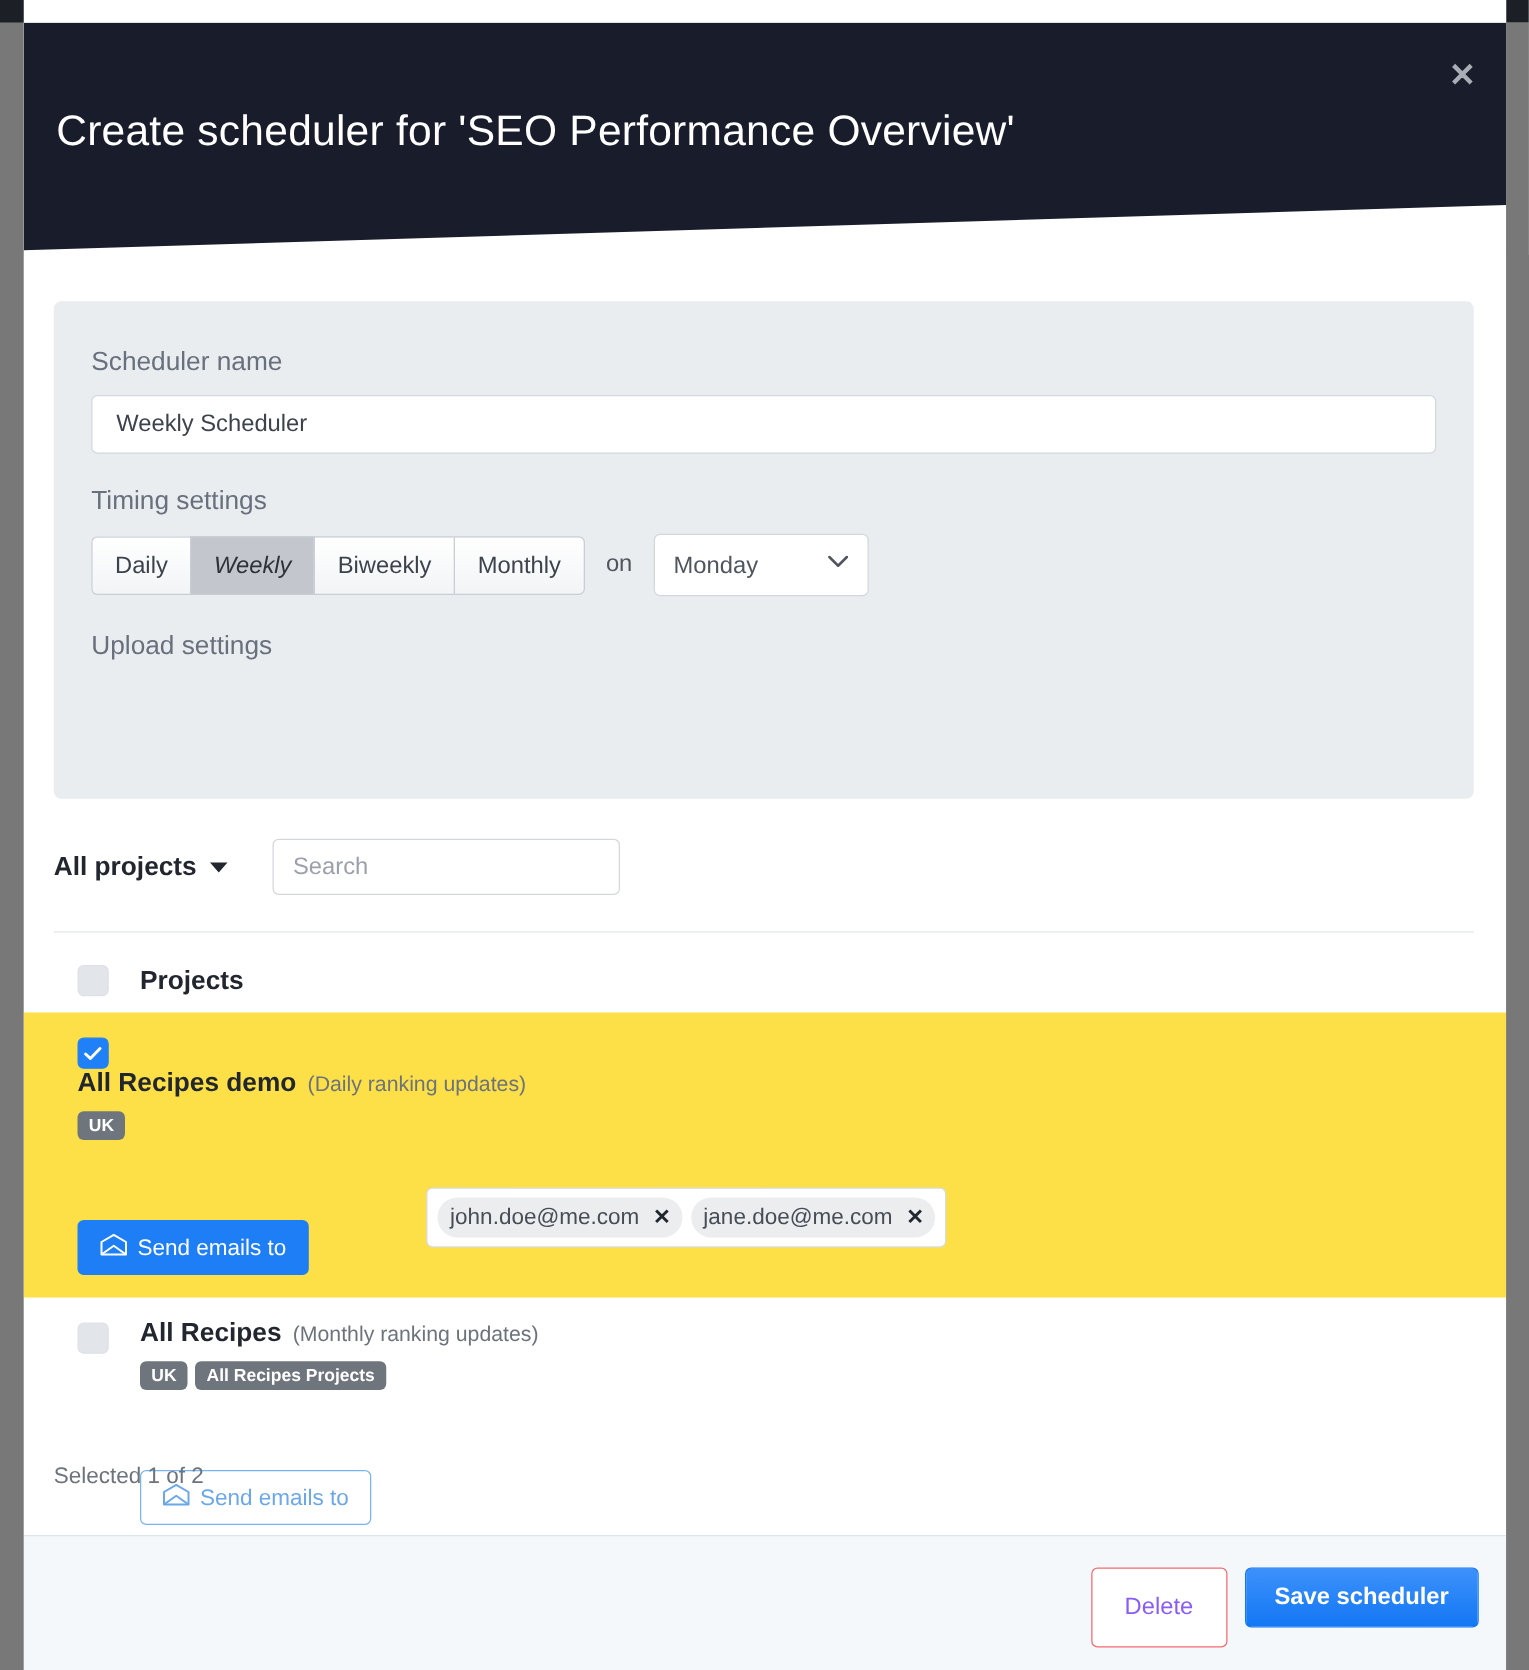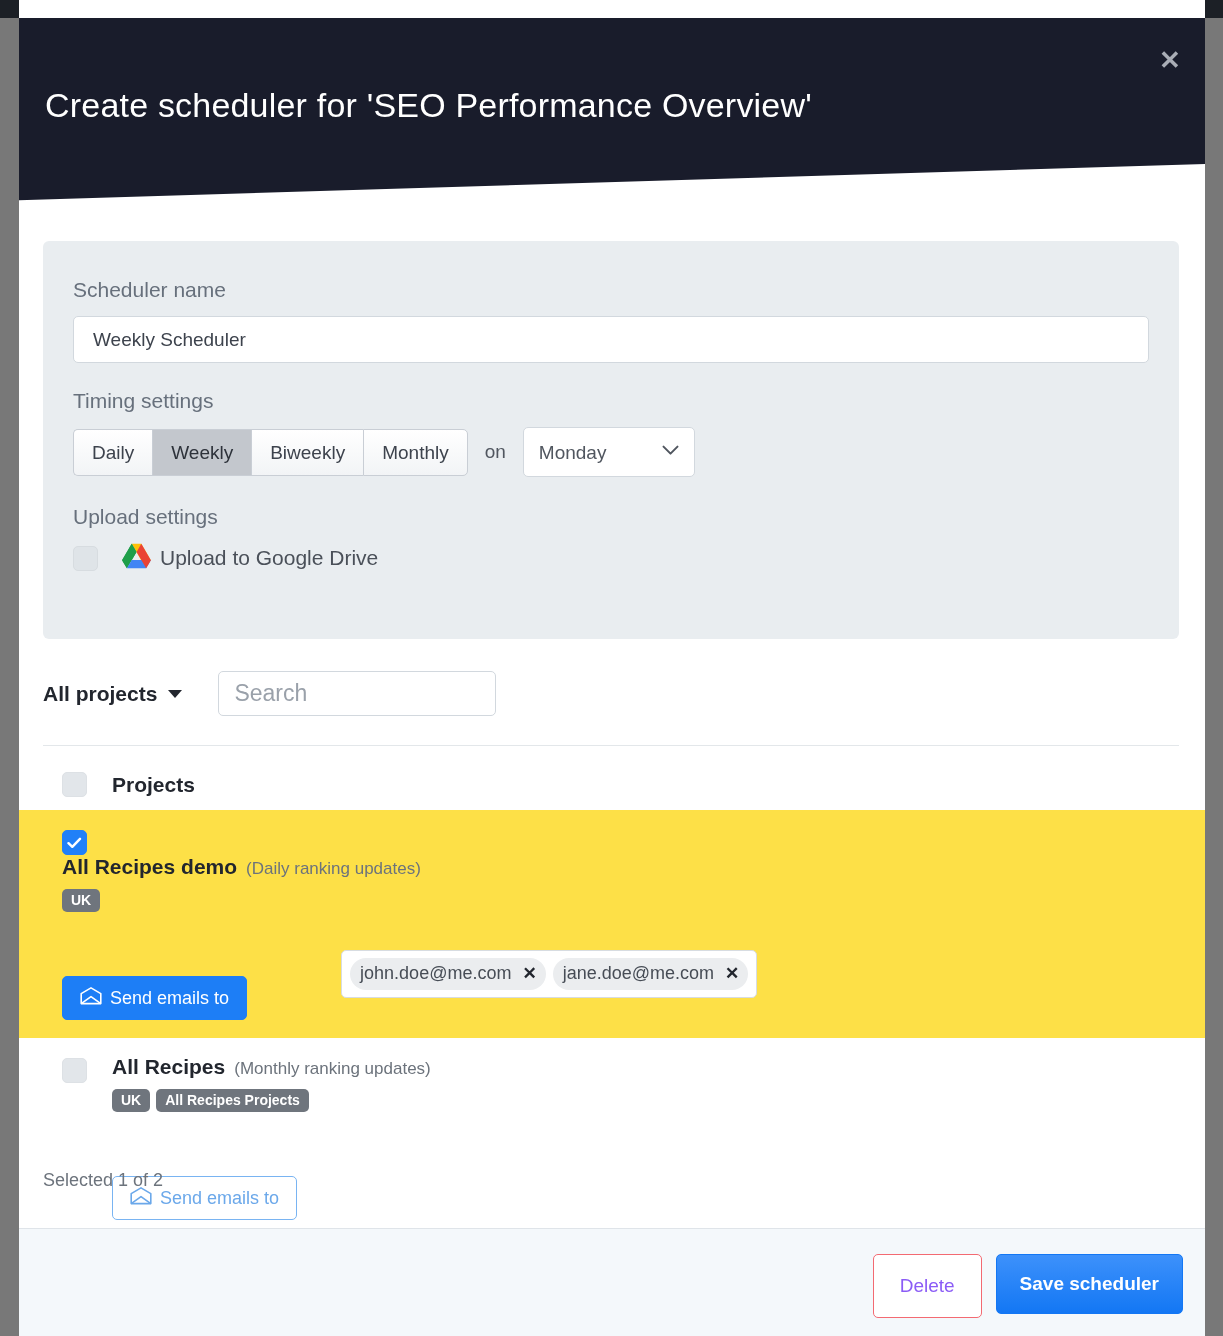--- a/index.html
+++ b/index.html
@@ -132,20 +132,21 @@
     color: #3d434d;
     font-family: "Liberation Sans", sans-serif;
     cursor: pointer;
     line-height: 45px;
   }
   .seg-btn:first-child { border-radius: 5px 0 0 5px; }
   .seg-btn:last-child  { border-radius: 0 5px 5px 0; border-right: 1px solid #c9ced5; }
   .seg-btn.active {
     background: #c3c7cd;
     color: #2d323a;
+    font-style: italic;
   }
   .on-label {
     font-size: 19px;
     color: #50565f;
     margin: 0 17px;
   }
   .day-select {
     width: 172px;
     height: 50px;
     border: 1px solid #d2d8de;
@@ -216,21 +217,21 @@
     border-left: 7px solid transparent;
     border-right: 7px solid transparent;
     border-top: 8px solid #22262e;
   }
   .search-input {
     margin-left: 36px;
     width: 278px;
     height: 45px;
     border: 1px solid #d2d8de;
     border-radius: 5px;
-    font-size: 23px;
+    font-size: 19px;
     color: #3d434d;
     padding: 0 15px;
     font-family: "Liberation Sans", sans-serif;
     outline: none;
     background: #fff;
   }
   .search-input::placeholder { color: #9aa1aa; }
 
   
   .divider {
@@ -372,21 +373,21 @@
     padding: 0 26px;
     background: #ffffff;
     border: 1px solid #f36a72;
     border-radius: 5px;
     color: #8b5cf6;
     font-size: 19px;
     font-family: "Liberation Sans", sans-serif;
     cursor: pointer;
   }
   .btn-save {
-    height: 60px;
+    height: 48px;
     padding: 0 23px;
     background: linear-gradient(180deg, #3d91fb 0%, #1377f4 100%);
     border: 1px solid #1377f4;
     border-radius: 5px;
     color: #ffffff;
     font-size: 19px;
     font-weight: 700;
     font-family: "Liberation Sans", sans-serif;
     cursor: pointer;
   }
@@ -436,34 +437,20 @@
           <span class="select-chevron">
             <svg width="17" height="11" viewBox="0 0 17 11" fill="none">
               <path d="M1.5 1.5L8.5 8.5L15.5 1.5" stroke="#50565f" stroke-width="2" stroke-linecap="round" stroke-linejoin="round"></path>
             </svg>
           </span>
         </span>
       </div>
 
       <div class="field-label third">Upload settings</div>
 
-      <div class="upload-row">
-        <span class="chk"></span>
-        <span class="gdrive-icon">
-          <svg width="29" height="26" viewBox="0 0 29 26">
-            <path d="M9.7 0.8 L19.3 0.8 L24.1 9.1 L14.5 9.1 Z" fill="#FFC107"></path>
-            <path d="M9.7 0.8 L14.5 9.1 L4.9 25.3 L0.1 17 Z" fill="#1E9E49"></path>
-            <path d="M14.5 9.1 L24.1 9.1 L28.9 17.4 L19.3 17.4 Z" fill="#FFC107"></path>
-            <path d="M9.7 0.8 L0.1 17.4 L4.9 25.3 L14.5 8.9 Z" fill="#1E9E49"></path>
-            <path d="M4.9 25.3 L24.1 25.3 L28.9 17.1 L9.7 17.1 Z" fill="#4285F4"></path>
-            <path d="M19.3 0.8 L28.9 17.2 L24.2 25.3 L14.6 8.9 Z" fill="#EA4335"></path>
-          </svg>
-        </span>
-        <span class="upload-text">Upload to Google Drive</span>
-      </div>
     </div>
 
     <div class="filter-row">
       <div class="all-projects">
         <span>All projects</span>
         <span class="caret"></span>
       </div>
       <input class="search-input" type="text" placeholder="Search" style="">
     </div>
 

